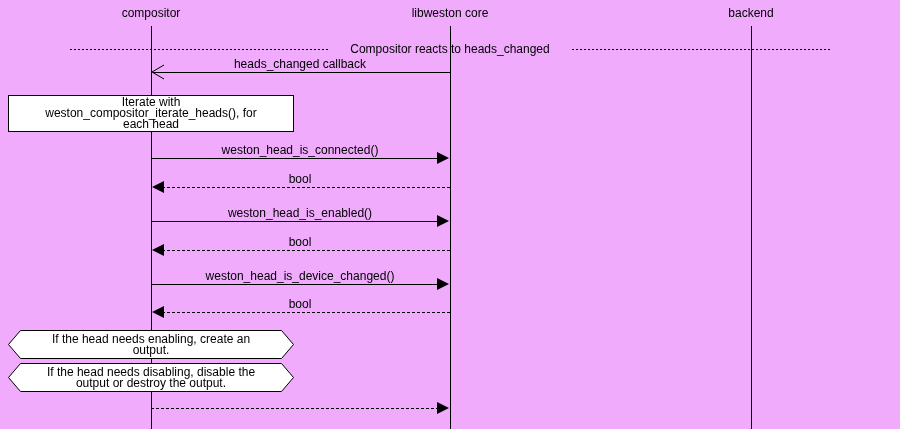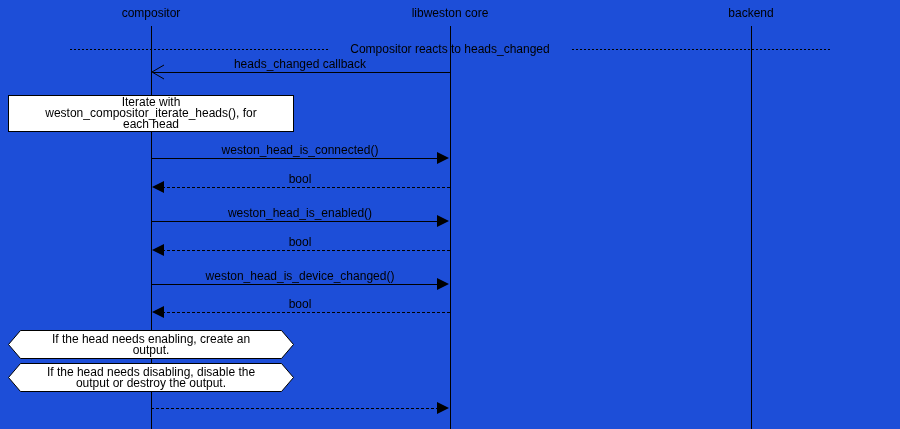--- a/index.html
+++ b/index.html
@@ -7,21 +7,21 @@
     padding: 0;
     background: #ffffff;
   }
   body {
     font-family: "Liberation Sans", "DejaVu Sans", sans-serif;
   }
   #diagram-root {
     position: relative;
     width: 900px;
     height: 429px;
-    background: #1d4ed8;
+    background: #f0abfc;
     overflow: hidden;
   }
   #seq-svg {
     position: absolute;
     left: 0;
     top: 0;
     width: 900px;
     height: 429px;
     display: block;
   }

